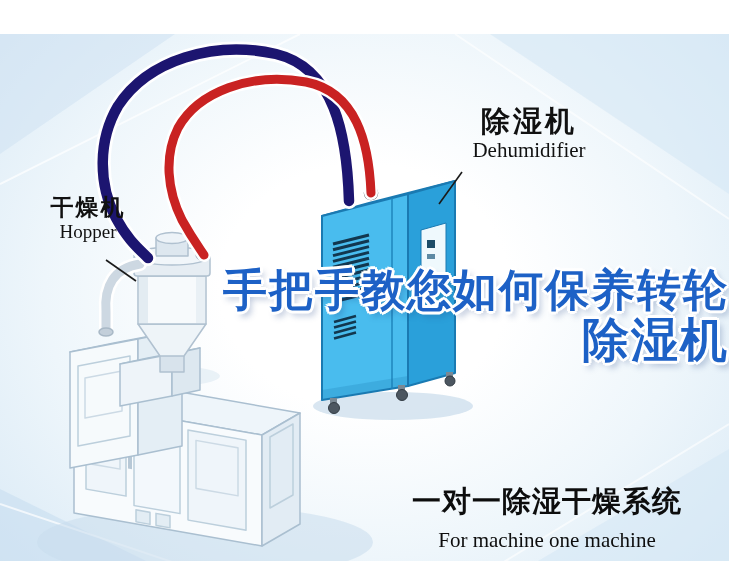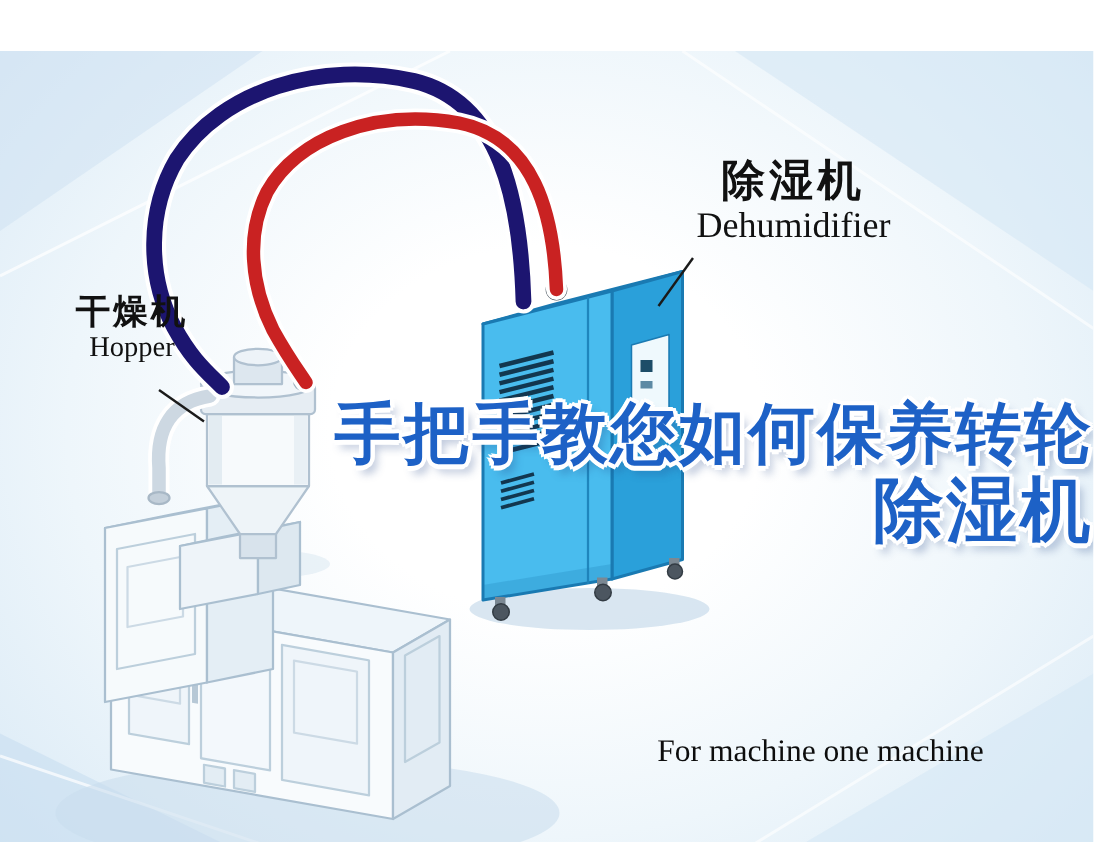--- a/index.html
+++ b/index.html
@@ -10,21 +10,21 @@
     margin-top:34px;
   }
   .stage svg{position:absolute;left:0;top:0;}
   .txt{position:absolute;color:#111;}
   .serif{font-family:"Liberation Serif","DejaVu Serif",serif;}
 
   .dehum-label{left:438px;top:72px;width:182px;text-align:center;}
   .hopper-label{left:34px;top:161px;width:108px;text-align:center;}
   .zh-label{font-size:29px;font-weight:bold;letter-spacing:3px;line-height:1.05;}
   .hopper-label .zh-label{font-size:23px;letter-spacing:2px;}
-  .en-label{font-size:24px;margin-top:3px;line-height:1.05;}
+  .en-label{font-size:21px;margin-top:3px;line-height:1.05;}
   .hopper-label .en-label{font-size:19px;text-align:center;}
 
   .main-title{left:0;top:231px;width:729px;text-align:right;}
   .title-line{
     color:#1d61c6;font-weight:900;letter-spacing:2px;line-height:1.12;
     text-shadow:
       -3px 0 0 #fff, 3px 0 0 #fff, 0 -3px 0 #fff, 0 3px 0 #fff,
       -2px -2px 0 #fff, 2px -2px 0 #fff, -2px 2px 0 #fff, 2px 2px 0 #fff,
       4px 5px 6px rgba(35,70,135,.35);
   }
@@ -166,16 +166,17 @@
     <div class="zh-label">干燥机</div>
     <div class="en-label serif">Hopper</div>
   </div>
 
   <div class="txt main-title">
     <div class="title-line title-line1">手把手教您如何保养转轮</div>
     <div class="title-line title-line2">除湿机</div>
   </div>
 
   <div class="txt caption">
+    <div class="caption-zh">一对一除湿干燥系统</div>
     <div class="caption-en serif">For machine one machine</div>
   </div>
 
 </div>
 
 </body></html>

